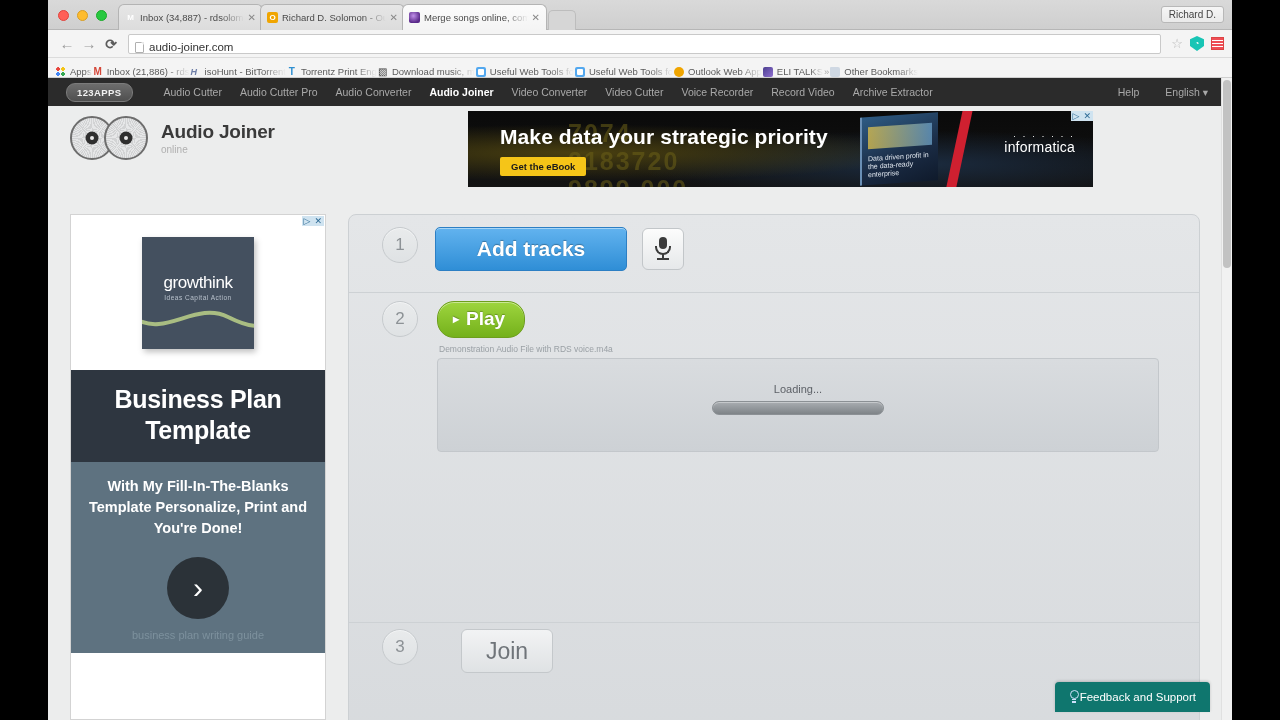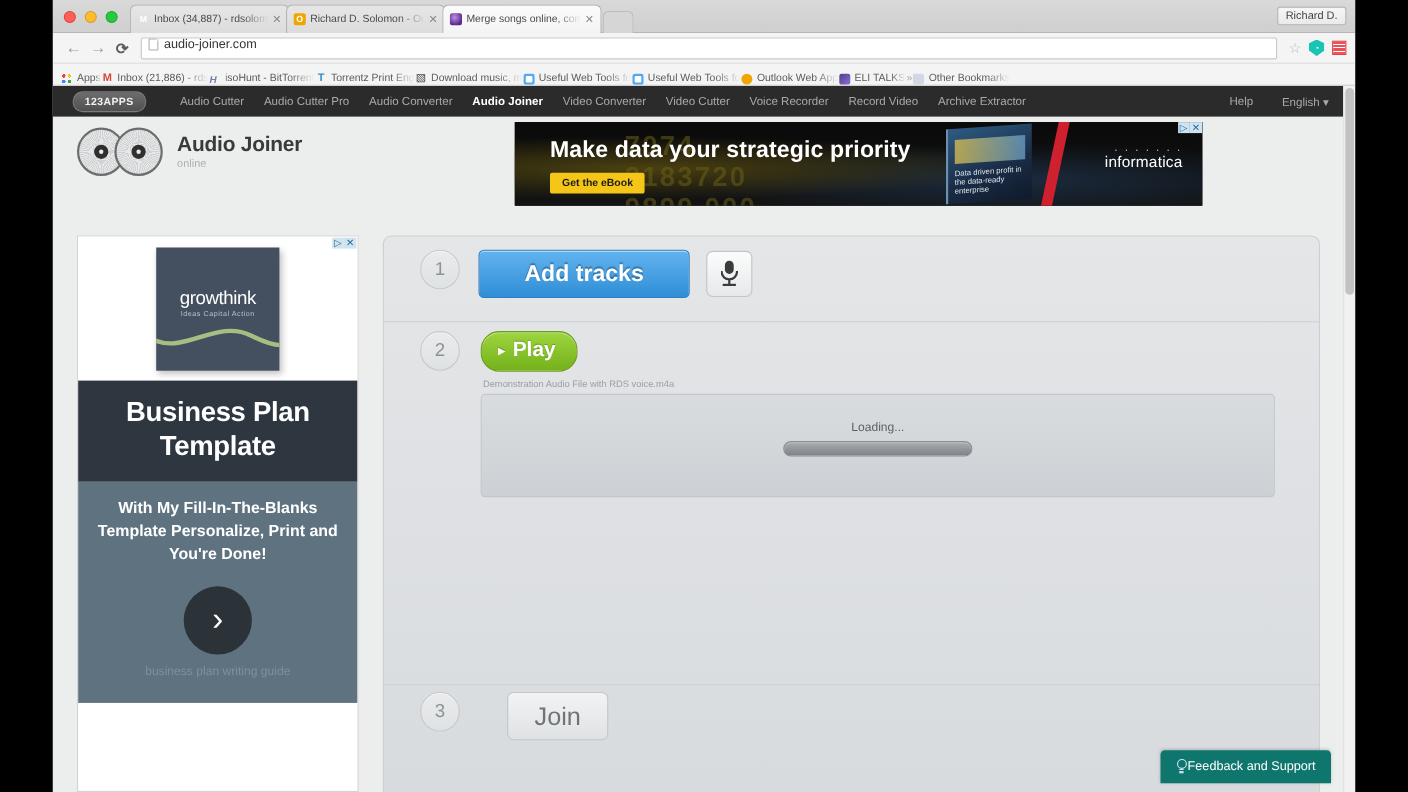--- a/index.html
+++ b/index.html
@@ -62,21 +62,21 @@
   
   .navbar {
     position: relative; height: 28px; background: #f4f4f4;
     border-bottom: 1px solid #dcdcdc; display: flex; align-items: center; padding: 0 8px;
   }
   .navbtn { width: 22px; text-align: center; color: #9a9a9a; font-size: 15px; user-select: none; }
   .navbtn.reload { color: #5c5c5c; font-size: 14px; font-weight: 700; }
   .urlbox {
     flex: 1; height: 20px; margin: 0 6px; background: #fff;
     border: 1px solid #c9c9c9; border-radius: 2px;
-    display: flex; align-items: flex-start; padding: 0 6px; gap: 5px;
+    display: flex; align-items: flex-end; padding: 0 6px; gap: 5px;
   }
   .pageicon { width: 9px; height: 11px; background: #fff; border: 1px solid #b0b0b0;
     border-radius: 1px; position: relative; }
   .pageicon:after { content:''; position:absolute; right:-1px; top:-1px;
     border-left: 3px solid transparent; border-top: 3px solid #e8e8e8; }
   .urltext { font-size: 11.5px; color: #333; }
   .omni-icons { display: flex; align-items: center; gap: 7px; padding-left: 4px; }
   .star { color: #b9b9b9; font-size: 13px; }
   .ext-green { width: 14px; height: 15px; background: #18c5b5;
     clip-path: polygon(50% 0,100% 22%,100% 66%,50% 100%,0 66%,0 22%); position: relative; }
@@ -195,33 +195,33 @@
     padding: 0 2px; line-height: 10px; }
 
   
   .content { position: absolute; left: 0; top: 136px; right: 0; bottom: 0; }
 
   .sidead {
     position: absolute; left: 22px; top: 0; width: 256px; height: 506px;
     border: 1px solid #d3d3d3; background: #fff; overflow: hidden;
   }
   .sidead .adchoice { right: 1px; top: 1px; }
-  .sa-top { height: 131px; background: #fff; display: flex; align-items: center;
+  .sa-top { height: 155px; background: #fff; display: flex; align-items: center;
     justify-content: center; }
   .gt-box { width: 112px; height: 112px; background: #44505f;
     box-shadow: 2px 3px 6px rgba(0,0,0,.25); position: relative; overflow: hidden; }
   .gt-box .gt1 { position: absolute; left: 0; right: 0; top: 36px; text-align: center;
     color: #fff; font-size: 17px; letter-spacing: -.4px; }
   .gt-box .gt2 { position: absolute; left: 0; right: 0; top: 57px; text-align: center;
     color: #b9c2cc; font-size: 6.5px; letter-spacing: .5px; }
   .gt-box .wave { position: absolute; left: -6px; right: -6px; top: 66px; height: 40px; }
   .sa-mid { background: #2e3640; padding: 14px 10px 16px; text-align: center; }
   .sa-mid .h1 { color: #fff; font-size: 25px; font-weight: 700; line-height: 31px;
     letter-spacing: -.3px; }
-  .sa-bot { background: #5e7280; padding: 14px 14px 22px; text-align: center; }
+  .sa-bot { background: #5e7280; padding: 14px 14px 12px; text-align: center; }
   .sa-bot .p { color: #fff; font-size: 14.5px; font-weight: 700; line-height: 21px; }
   .sa-arrow { width: 62px; height: 62px; border-radius: 50%; background: #2b3238;
     margin: 18px auto 0; color: #fff; font-size: 30px; display: flex;
     align-items: center; justify-content: center; }
   .sa-foot { color: #7d919d; font-size: 11px; text-align: center; padding-top: 10px; }
 
   
   .apppanel {
     position: absolute; left: 300px; top: 0; width: 852px; bottom: -40px;
     background: linear-gradient(#e4e6e8, #d7dadd);

